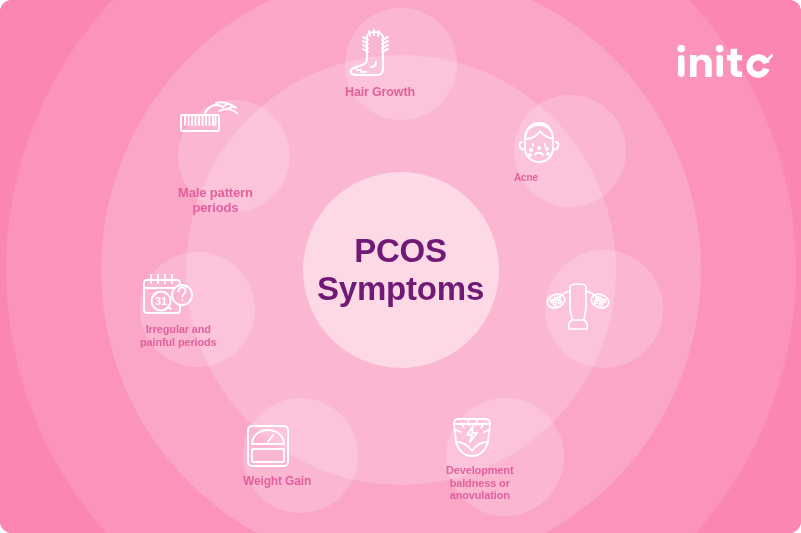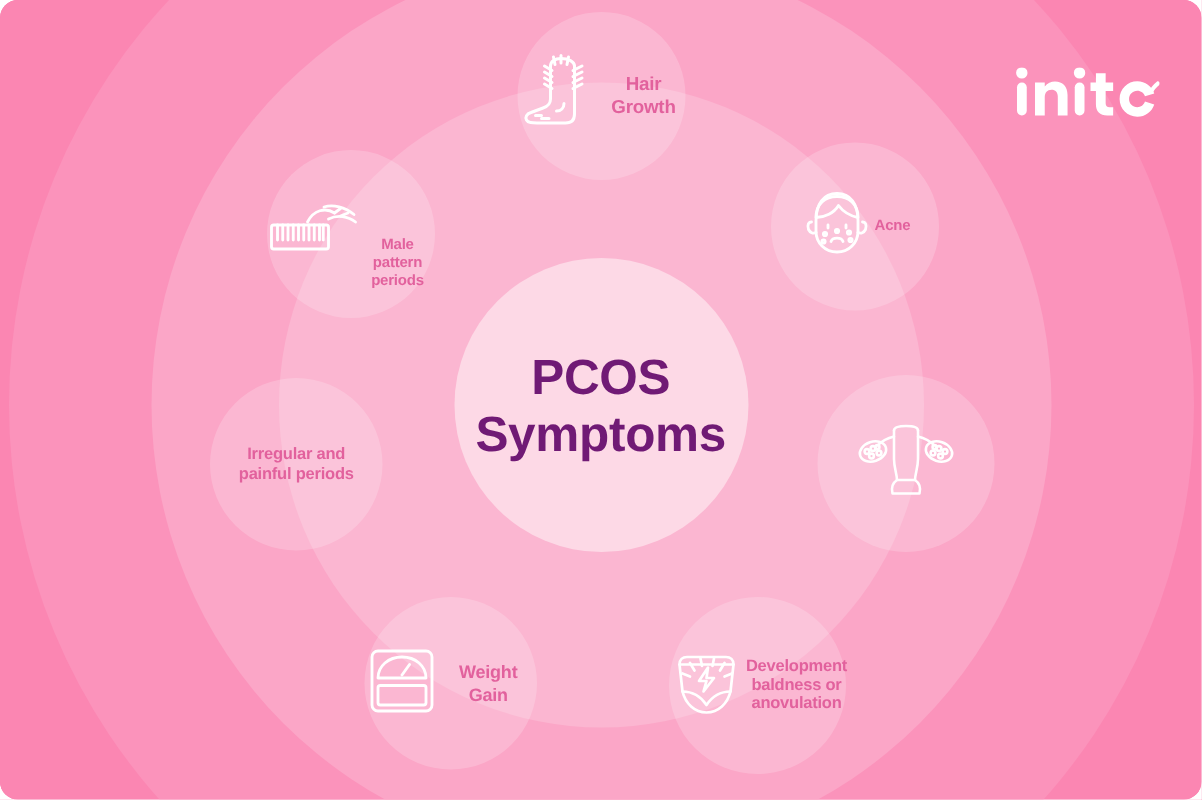--- a/index.html
+++ b/index.html
@@ -44,42 +44,42 @@
     line-height:1.14;
     letter-spacing:-0.2px;
   }
 
   
   .bubble{
     position:absolute;
     border-radius:50%;
     background:rgba(255,255,255,0.20);
     display:flex;
-    flex-direction:row;
-    align-items:center;
+    flex-direction:column;
+    align-items:flex-start;
     justify-content:center;
   }
   .bubble .icon{
     display:block;
     margin-bottom:4px;
   }
   .bubble .blabel{
     color:#e2619d;
     font-weight:bold;
     text-align:center;
     line-height:1.18;
     letter-spacing:-0.15px;
   }
 
   
   #b-hair      { left:345px; top:8px;    width:112px; height:112px; }
   #b-hair .blabel{ font-size:12.5px; }
 
   #b-bald      { left:178px; top:100px;  width:112px; height:112px; }
-  #b-bald .blabel{ font-size:10px;margin-top:40px; }
+  #b-bald .blabel{ font-size:13px;margin-top:40px; }
 
   #b-acne      { left:514px; top:95px;   width:112px; height:112px; }
   #b-acne .blabel{ font-size:10px; }
 
   #b-cysts     { left:545px; top:250px;  width:118px; height:118px; }
   #b-cysts .blabel{ font-size:11px; }
 
   #b-ovulation { left:446px; top:398px;  width:118px; height:118px; }
   #b-ovulation .blabel{ font-size:11px; }
 
@@ -231,20 +231,35 @@
           <rect x="9" y="27" width="32" height="13" rx="1.5"></rect>
         </g>
       </svg>
     </span>
     <span class="blabel">
       <span>Weight Gain</span>
     </span>
   </div>
 
   <div class="bubble" id="b-periods">
+    <span class="icon">
+      <svg width="54" height="48" viewBox="0 0 54 48">
+        <g fill="none" stroke="#ffffff" stroke-width="1.9" stroke-linecap="round" stroke-linejoin="round">
+          <rect x="4" y="9" width="36" height="33" rx="3"></rect>
+          <path d="M4 17 L40 17"></path>
+          <path d="M11 12 L11 4 M18 12 L18 4 M25 12 L25 4 M32 12 L32 4"></path>
+          <circle cx="21" cy="30" r="9.5"></circle>
+          <path d="M14 25 L16 22 M27 36 L31 38"></path>
+          <circle cx="42" cy="24" r="10" fill="#fbb6d1" stroke="#ffffff"></circle>
+          <path d="M38.5 20.5 C38.5 18 40 16.5 42 16.5 C44.2 16.5 45.6 18 45.6 20 C45.6 22.4 42.5 22.8 42.5 25.5"></path>
+          <path d="M42.4 29 L42.4 29.2"></path>
+          <text x="21" y="34" font-family="Liberation Sans, sans-serif" font-size="11" font-weight="bold" fill="#ffffff" stroke="none" text-anchor="middle">31</text>
+        </g>
+      </svg>
+    </span>
     <span class="blabel">
       <span>Irregular and</span><br>
       <span>painful periods</span>
     </span>
   </div>
 
   <div id="logo">
     <svg width="96" height="34" viewBox="0 0 96 34">
       <g fill="#ffffff">
         <rect x="1" y="10" width="6.5" height="22" rx="3.2"></rect>

